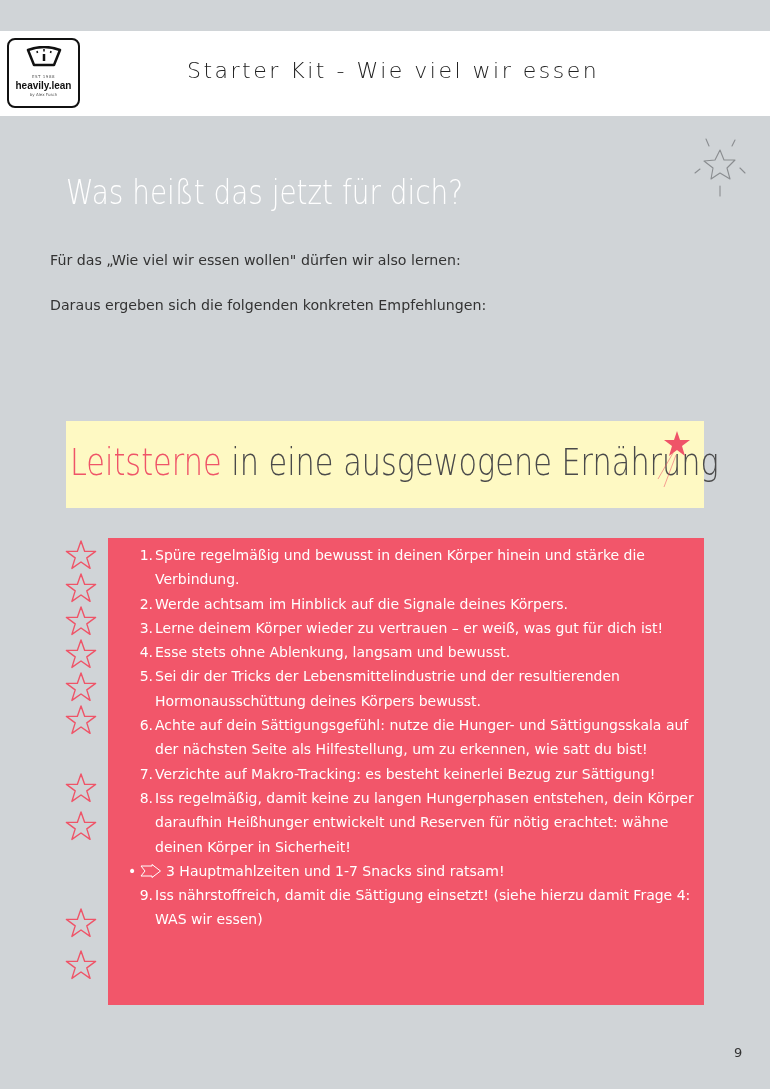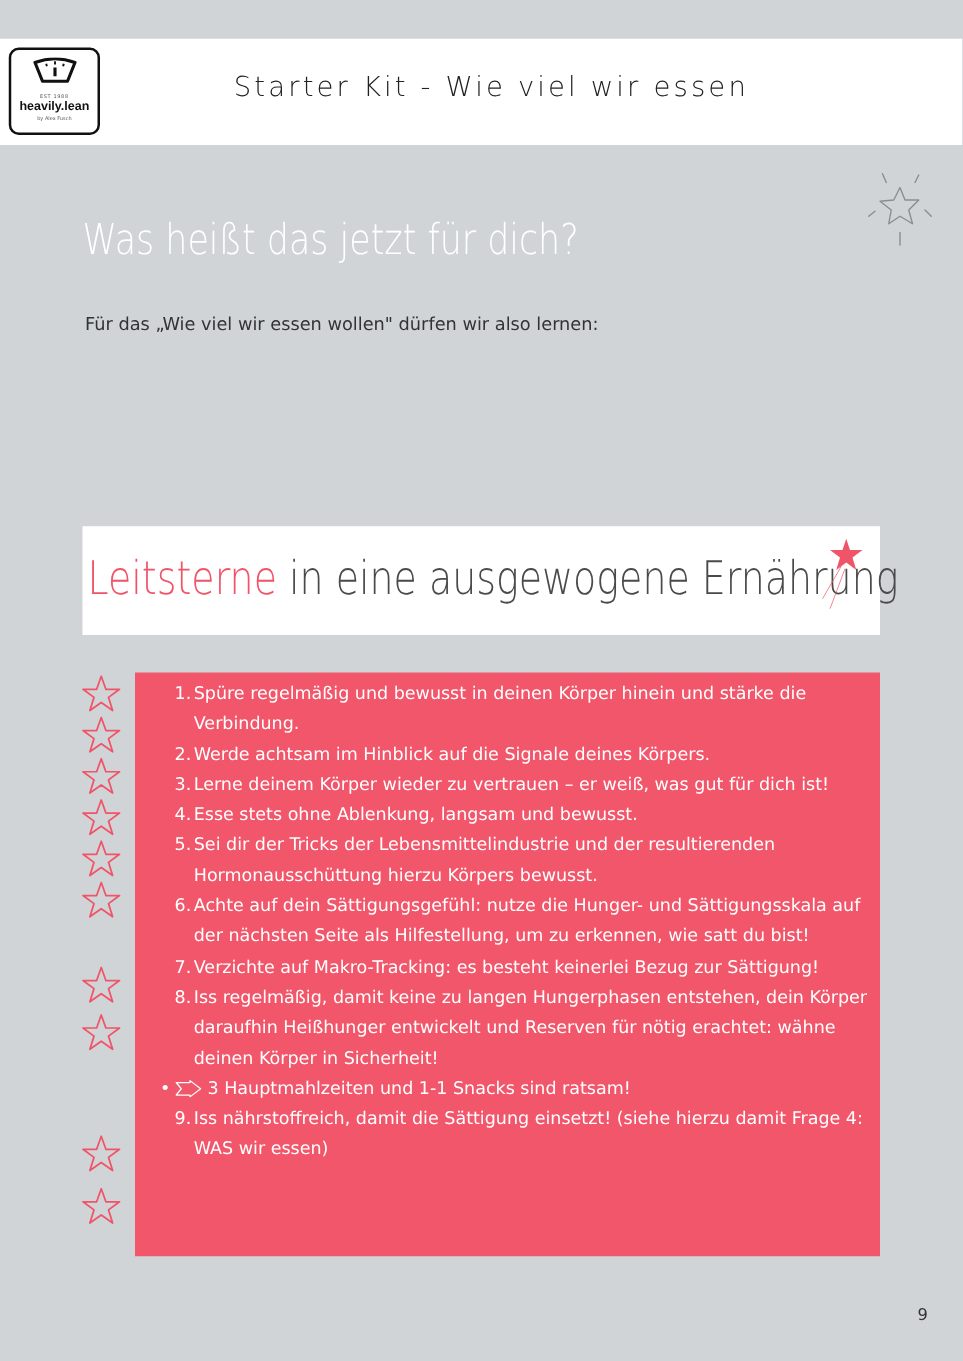--- a/index.html
+++ b/index.html
@@ -31,30 +31,30 @@
     text-align: center;
   }
   .sketch-star { position: absolute; left: 692px; top: 136px; }
   .main-heading {
     position: absolute; left: 66px; top: 172px;
     font-family: "DejaVu Sans", sans-serif; font-weight: 200;
     font-size: 34px; color: #ffffff; letter-spacing: 0px;
     transform: scaleX(0.82); transform-origin: left top;
   }
   .intro {
-    position: absolute; left: 68px; top: 249px; width: 638px;
+    position: absolute; left: 50px; top: 249px; width: 638px;
     font-family: "DejaVu Sans", sans-serif; font-size: 14.2px; line-height: 22.5px;
     color: #333;
   }
   .intro p { text-align: justify; }
   .intro p.first { text-align: left; }
   .intro .gap { height: 22px; }
   .banner {
     position: absolute; left: 66px; top: 421px; width: 638px; height: 87px;
-    background: #ffffff;
+    background: #fef9c3;
   }
   .banner-text {
     position: absolute; left: 4px; top: 20px;
     font-family: "DejaVu Sans", sans-serif; font-weight: 200; font-size: 37px;
     color: #4a4a4a; white-space: nowrap;
     transform: scaleX(0.82); transform-origin: left top;
   }
   .banner-text .accent { color: #ef5468; }
   .banner-star { position: absolute; left: 587px; top: 8px; }
   .list-box {
@@ -104,20 +104,21 @@
     <line x1="53" y1="37" x2="48" y2="32"></line>
     <line x1="28" y1="50" x2="28" y2="60"></line>
   </g>
 </svg>
 
 <div class="main-heading">Was heißt das jetzt für dich?</div>
 
 <div class="intro">
   <p class="first">Für das „Wie viel wir essen wollen" dürfen wir also lernen:</p>
   <div class="gap"></div>
+  <p class="first">Daraus ergeben sich die folgenden konkreten Empfehlungen:</p>
 </div>
 
 <div class="banner">
   <div class="banner-text">
     <span class="accent">Leitsterne</span><span> in eine ausgewogene Ernährung</span>
   </div>
   <svg class="banner-star" width="40" height="64" viewBox="0 0 40 64">
     <path d="M24 2 L27 11 L37 11 L29 17 L32 27 L24 21 L16 27 L19 17 L11 11 L21 11 Z" fill="#ef5468"></path>
     <line x1="20" y1="24" x2="5" y2="50" stroke="#ef5468" stroke-width="0.8" opacity="0.7"></line>
     <line x1="23" y1="26" x2="11" y2="58" stroke="#ef5468" stroke-width="0.8" opacity="0.7"></line>
@@ -169,40 +170,40 @@
   <div class="li">
     <span class="num">3.</span>
     <span class="txt">Lerne deinem Körper wieder zu vertrauen – er weiß, was gut für dich ist!</span>
   </div>
   <div class="li">
     <span class="num">4.</span>
     <span class="txt">Esse stets ohne Ablenkung, langsam und bewusst.</span>
   </div>
   <div class="li">
     <span class="num">5.</span>
-    <span class="txt">Sei dir der Tricks der Lebensmittelindustrie und der resultierenden Hormonausschüttung hierzu Körpers bewusst.</span>
+    <span class="txt">Sei dir der Tricks der Lebensmittelindustrie und der resultierenden Hormonausschüttung deines Körpers bewusst.</span>
   </div>
   <div class="li">
     <span class="num">6.</span>
     <span class="txt">Achte auf dein Sättigungsgefühl: nutze die Hunger- und Sättigungsskala auf der nächsten Seite als Hilfestellung, um zu erkennen, wie satt du bist!</span>
   </div>
   <div class="li">
     <span class="num">7.</span>
     <span class="txt">Verzichte auf Makro-Tracking: es besteht keinerlei Bezug zur Sättigung!</span>
   </div>
   <div class="li">
     <span class="num">8.</span>
     <span class="txt">Iss regelmäßig, damit keine zu langen Hungerphasen entstehen, dein Körper daraufhin Heißhunger entwickelt und Reserven für nötig erachtet: wähne deinen Körper in Sicherheit!</span>
   </div>
   <div class="li bullet">
     <span class="num">•</span>
     <svg width="22" height="14" viewBox="0 0 22 14">
       <path d="M1 2 L12 2 L12 0.5 L20.5 7 L12 13.5 L12 12 L1 12 L5 7 Z" fill="none" stroke="#ffffff" stroke-width="1" stroke-linejoin="round"></path>
     </svg>
-    <span class="txt">3 Hauptmahlzeiten und 1-1 Snacks sind ratsam!</span>
+    <span class="txt">3 Hauptmahlzeiten und 1-7 Snacks sind ratsam!</span>
   </div>
   <div class="li">
     <span class="num">9.</span>
     <span class="txt">Iss nährstoffreich, damit die Sättigung einsetzt! (siehe hierzu damit Frage 4: WAS wir essen)</span>
   </div>
 </div>
 
 <div class="page-num">9</div>
 
 </body></html>

